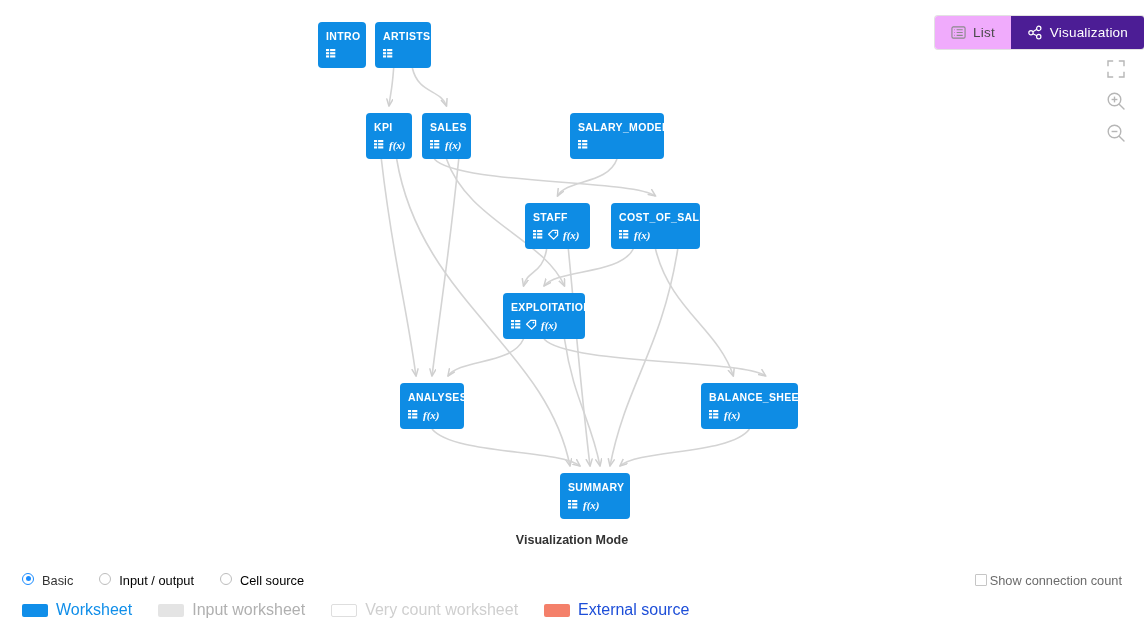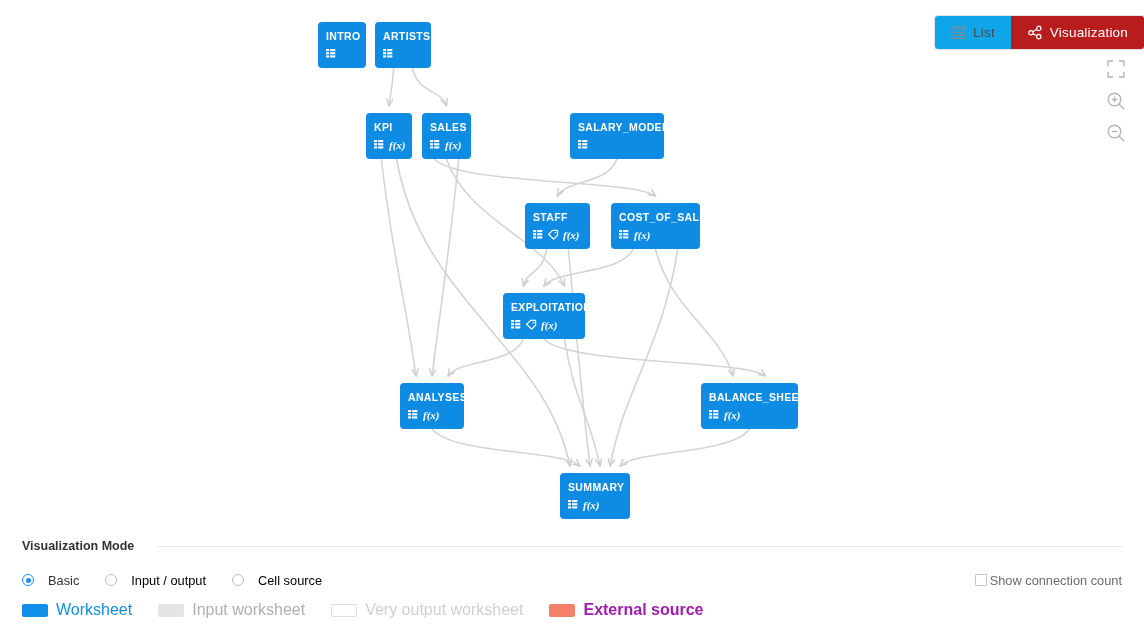--- a/index.html
+++ b/index.html
@@ -17,24 +17,24 @@
     position: absolute; top: 16px; right: 0px;
     display: flex; align-items: stretch;
     border-radius: 3px; overflow: hidden;
     box-shadow: 0 0 0 1px #e2e2e2;
     height: 33px;
   }
   .view-btn {
     display: flex; align-items: center; gap: 7px;
     padding: 0 16px;
     font-size: 13.5px; letter-spacing: .2px;
-    background: #0ea5e9; color: #4a4a4a;
+    background: #f0abfc; color: #4a4a4a;
     cursor: pointer; user-select: none;
   }
-  .view-btn.active { background: #b91c1c; color: #ffffff; }
+  .view-btn.active { background: #4c1d95; color: #ffffff; }
   .view-btn svg { display: block; }
 
   
   .canvas-tools {
     position: absolute; top: 58px; right: 17px;
     display: flex; flex-direction: column; align-items: center; gap: 10px;
   }
   .canvas-tools .tool { width: 22px; height: 22px; cursor: pointer; opacity: .72; }
 
   
@@ -50,33 +50,33 @@
   .ic-f { fill: #ffffff; font-family: "Liberation Serif", serif;
           font-size: 11px; font-style: italic; font-weight: bold; }
 
   
   .bottom {
     position: absolute; left: 0; bottom: 0; width: 1144px; height: 96px;
     background: #ffffff;
   }
   .bottom-head {
     display: flex; align-items: center; gap: 24px;
-    padding: 0 22px; height: 26px;
+    padding: 0 22px; height: 26px; flex-direction: column;
   }
   .bottom-head .title {
     font-size: 12.5px; font-weight: bold; color: #333333; white-space: nowrap;
   }
   .bottom-head .rule { flex: 1; height: 1px; background: #e6e6e6; }
 
   .mode-row {
     display: flex; align-items: center;
     padding: 0 22px; height: 34px; margin-top: 4px;
   }
   .radio-item {
-    display: flex; align-items: center; gap: 14px;
+    display: flex; gap: 8px;
     margin-right: 26px; cursor: pointer; user-select: none;
   }
   .radio-dot {
     width: 12px; height: 12px; border-radius: 50%;
     border: 1px solid #bdbdbd; background: #fff;
     position: relative; flex: 0 0 auto;
   }
   .radio-item.sel .radio-dot { border-color: #1a8cff; }
   .radio-item.sel .radio-dot::after {
     content: ""; position: absolute; left: 2.5px; top: 2.5px;
@@ -101,21 +101,21 @@
   .legend-item { display: flex; align-items: center; gap: 8px; margin-right: 26px; cursor: pointer; }
   .swatch { width: 26px; height: 13px; border-radius: 2px; flex: 0 0 auto; }
   .sw-worksheet { background: #108ee9; }
   .sw-hidden { background: #e4e4e4; }
   .sw-veryhidden { background: #ffffff; border: 1px solid #dedede; }
   .sw-external { background: #f4806a; }
   .legend-label { font-size: 16px; }
   .lb-worksheet { color: #108ee9; }
   .lb-hidden { color: #b0b0b0; }
   .lb-veryhidden { color: #cfcfcf; }
-  .lb-external { color: #a21caf; font-weight: bold; }
+  .lb-external { color: #1d4ed8; }
 </style>
 </head>
 <body>
 
 <div id="app">
 
   <div class="view-toggle">
     <div class="view-btn">
       <span>
         <svg width="15" height="15" viewBox="0 0 16 16">
@@ -385,21 +385,21 @@
       <div class="legend-item">
         <span class="swatch sw-worksheet"></span>
         <span class="legend-label lb-worksheet">Worksheet</span>
       </div>
       <div class="legend-item">
         <span class="swatch sw-hidden"></span>
         <span class="legend-label lb-hidden">Input worksheet</span>
       </div>
       <div class="legend-item">
         <span class="swatch sw-veryhidden"></span>
-        <span class="legend-label lb-veryhidden">Very output worksheet</span>
+        <span class="legend-label lb-veryhidden">Very count worksheet</span>
       </div>
       <div class="legend-item">
         <span class="swatch sw-external"></span>
         <span class="legend-label lb-external">External source</span>
       </div>
     </div>
 
   </div>
 </div>
 

